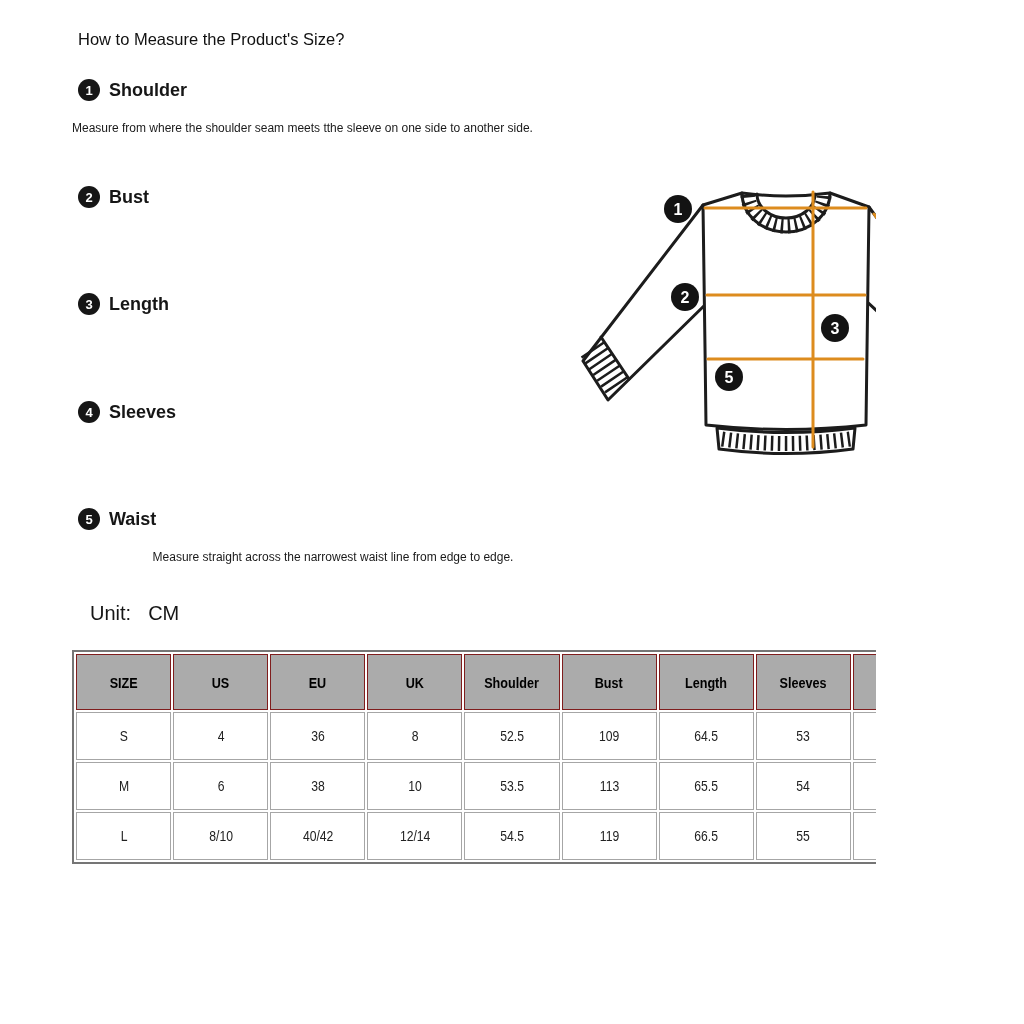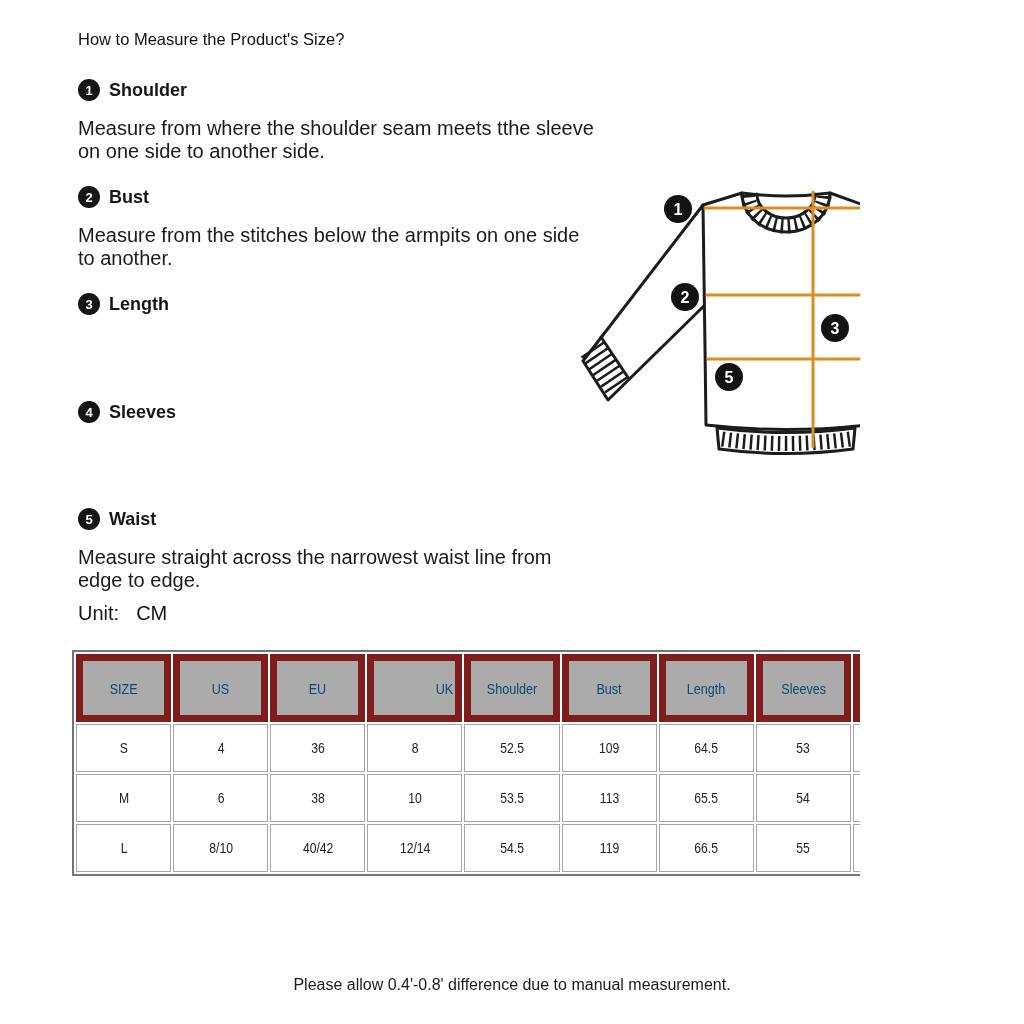--- a/index.html
+++ b/index.html
@@ -3,65 +3,66 @@
 <meta charset="utf-8">
 <style>
   html,body{margin:0;padding:0;background:#fff;}
   .page{
     position:relative;
     width:860px;height:1024px;
     background:#ffffff;
     font-family:"Liberation Sans", sans-serif;
     color:#1c1c1c;
     overflow:hidden;
+    padding-left:16px;
   }
   .abs{position:absolute;}
   .page-title{
     left:78px;top:30px;
     font-size:16.5px;
     color:#111;
   }
   .section-heading{
     left:78px;
     display:flex;align-items:center;gap:9px;
     font-size:18px;font-weight:600;color:#161616;
   }
   .step-badge{
     width:22px;height:22px;border-radius:50%;
     background:#161616;color:#fff;
     display:inline-flex;align-items:center;justify-content:center;
     font-size:13px;font-weight:700;
     flex:0 0 auto;
   }
   .section-desc{
-    left:78px;width:522px;
-    font-size:20px;line-height:22.5px;color:#1a1a1a;
+    left:72px;width:522px;
+    font-size:12px;line-height:22.5px;color:#1a1a1a;
   }
   .unit-line{
-    left:78px;top:602px;
+    left:90px;top:602px;
     font-size:20px;color:#161616;
   }
   .unit-line .unit-value{margin-left:17px;}
   
   .size-table-wrap{left:72px;top:650px;width:880px;}
   table.size-table{
     width:100%;
     table-layout:fixed;
     border-collapse:separate;
     border-spacing:2px;
     background:#ffffff;
     border:2px solid #757575;
   }
   table.size-table th{
     height:52px;
     background:#ababab;
-    border:7px solid #7f1d1d;
-    font-weight:400;
+    border:1px solid #7f1d1d;
+    font-weight:700;
     font-size:15px;
-    color:#0c4a6e;
+    color:#000000;
     text-align:center;
   }
   table.size-table td{
     height:44px;
     border:1px solid #a6a6a6;
     font-size:14.5px;
     color:#222;
     text-align:center;
     background:#fff;
   }
@@ -89,37 +90,36 @@
   <div class="abs section-heading" style="top:79px;">
     <span class="step-badge">1</span>
     <span>Shoulder</span>
   </div>
   <div class="abs section-desc" style="top:117px;">Measure from where the shoulder seam meets tthe sleeve on one side to another side.</div>
 
   <div class="abs section-heading" style="top:186px;">
     <span class="step-badge">2</span>
     <span>Bust</span>
   </div>
-  <div class="abs section-desc" style="top:224px;">Measure from the stitches below the armpits on one side to another.</div>
 
   <div class="abs section-heading" style="top:293px;">
     <span class="step-badge">3</span>
     <span>Length</span>
   </div>
 
   <div class="abs section-heading" style="top:401px;">
     <span class="step-badge">4</span>
     <span>Sleeves</span>
   </div>
 
   <div class="abs section-heading" style="top:508px;">
     <span class="step-badge">5</span>
     <span>Waist</span>
   </div>
-  <div class="abs section-desc" style="top:546px;">Measure straight across the narrowest waist line from edge to edge.</div>
+  <div class="abs section-desc" style="top:546px;text-align:center;">Measure straight across the narrowest waist line from edge to edge.</div>
 
   <div class="abs unit-line">
     <span>Unit:</span><span class="unit-value">CM</span>
   </div>
 
   <svg class="abs diagram" width="445" height="320" viewBox="575 160 445 320" xmlns="http://www.w3.org/2000/svg">
 
     <path class="filled" d="M 703,205 L 583,361 L 608,400 L 710,300 Z"></path>
     <path class="filled" d="M 869,207 L 997,384 L 977,404 L 864,299 Z"></path>
 
@@ -168,21 +168,21 @@
     </g>
   </svg>
 
   <div class="abs size-table-wrap">
     <table class="size-table">
       <thead>
           <tr>
             <th style="background: rgb(171, 171, 171);"><span class="cnd">SIZE</span></th>
             <th style="background: rgb(171, 171, 171);"><span class="cnd">US</span></th>
             <th style="background: rgb(171, 171, 171);"><span class="cnd">EU</span></th>
-            <th style="background: rgb(171, 171, 171); text-align: right;"><span class="cnd">UK</span></th>
+            <th style="background: rgb(171, 171, 171);"><span class="cnd">UK</span></th>
             <th style="background: rgb(171, 171, 171);"><span class="cnd">Shoulder</span></th>
             <th style="background: rgb(171, 171, 171);"><span class="cnd">Bust</span></th>
             <th style="background: rgb(171, 171, 171);"><span class="cnd">Length</span></th>
             <th style="background: rgb(171, 171, 171);"><span class="cnd">Sleeves</span></th>
             <th style="background: rgb(171, 171, 171);"><span class="cnd">Waist</span></th>
           </tr>
         </thead>
       <tbody>
           <tr>
             <td><span class="cnd">S</span></td>
@@ -214,15 +214,14 @@
             <td><span class="cnd">54.5</span></td>
             <td><span class="cnd">119</span></td>
             <td><span class="cnd">66.5</span></td>
             <td><span class="cnd">55</span></td>
             <td><span class="cnd">114</span></td>
           </tr>
         </tbody>
     </table>
   </div>
 
-  <div class="abs footer-note">Please allow 0.4'-0.8' difference due to manual measurement.</div>
 
 </div>
 
 </body></html>

